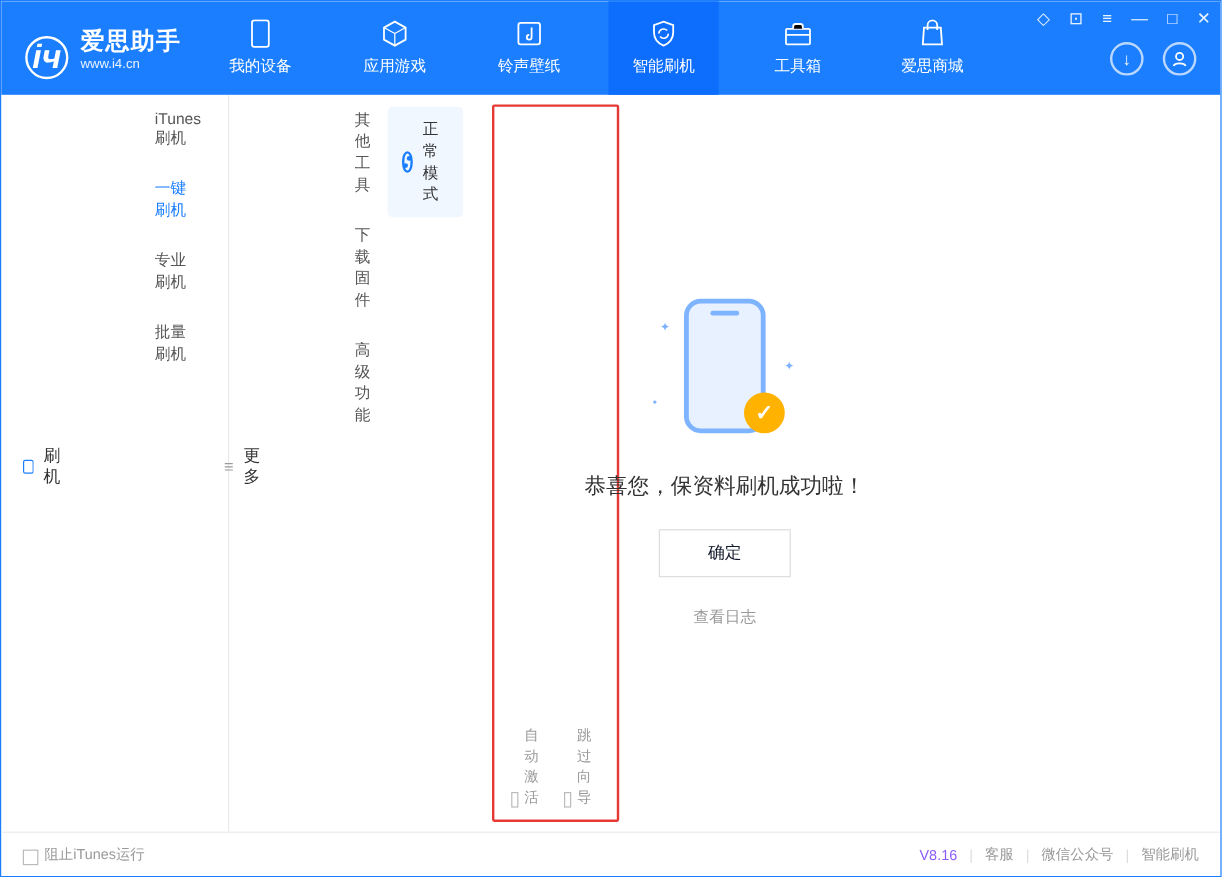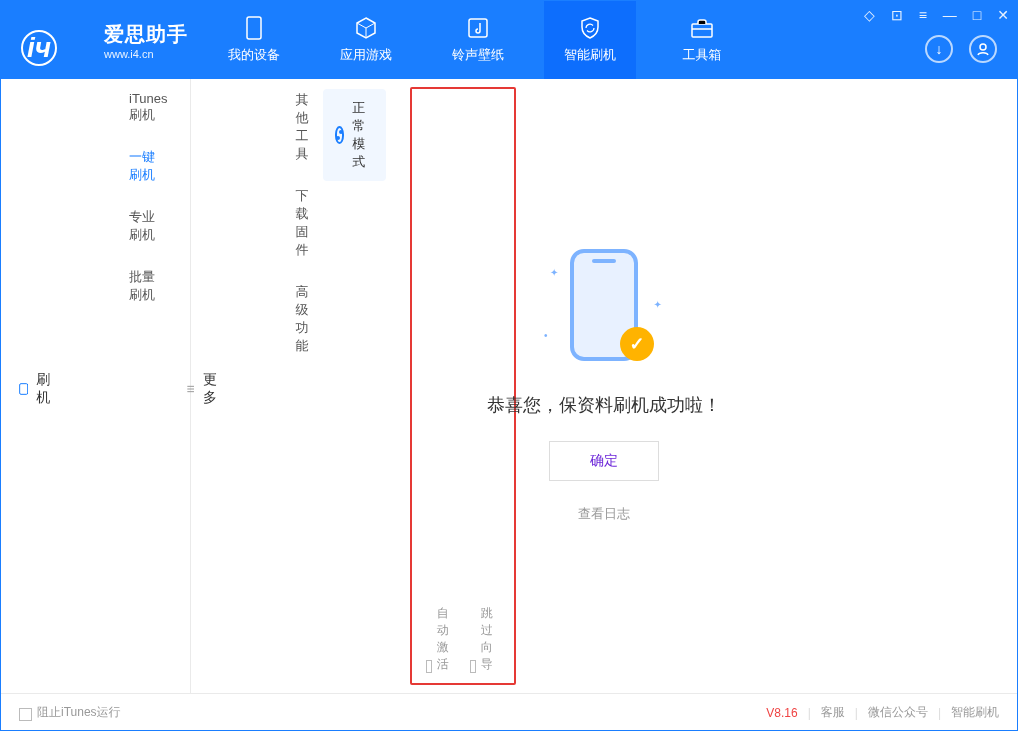--- a/index.html
+++ b/index.html
@@ -1,20 +1,20 @@
 <!DOCTYPE html>
 <html><head>
 <meta charset="utf-8">
 <style>
 * { margin: 0; padding: 0; box-sizing: border-box; font-family: "Microsoft YaHei", sans-serif; }
 body { background: #fff; width: 1018px; height: 731px; overflow: hidden; border: 1px solid #1a7eff; }
 .header { background: #1a7eff; height: 78px; display: flex; align-items: center; color: #fff; position: relative; }
 .logo { display: flex; align-items: center; padding: 0 20px; gap: 10px; }
 .logo-icon { width: 36px; height: 36px; border: 2.5px solid #fff; border-radius: 50%; display: flex; align-items: center; justify-content: center; font-weight: bold; font-size: 28px; font-style: italic; margin-top: 16px; }
-.logo-text { display: flex; flex-direction: column; margin-left: 37px; }
+.logo-text { display: flex; flex-direction: column; }
 .logo-title { font-size: 20px; font-weight: bold; letter-spacing: 1px; }
 .logo-sub { font-size: 11px; opacity: 0.9; }
 .nav { display: flex; height: 100%; gap: 20px; }
 .nav-item { width: 92px; display: flex; flex-direction: column; align-items: center; justify-content: center; cursor: pointer; gap: 6px; font-size: 13px; }
 .nav-item.active { background: #0d6efd; }
 .nav-icon { width: 24px; height: 24px; display: flex; align-items: center; justify-content: center; }
 .win-controls { position: absolute; top: 4px; right: 6px; display: flex; gap: 12px; font-size: 14px; }
 .win-controls span { cursor: pointer; opacity: 0.9; padding: 2px; }
 .header-actions { position: absolute; right: 20px; bottom: 16px; display: flex; gap: 16px; }
 .header-circ { width: 28px; height: 28px; border: 2px solid rgba(255,255,255,0.7); border-radius: 50%; display: flex; align-items: center; justify-content: center; cursor: pointer; font-size: 14px; }
@@ -39,27 +39,27 @@
 .chk { display: flex; align-items: flex-end; gap: 5px; font-size: 12px; color: #999; cursor: pointer; }
 .chk-box { width: 13px; height: 13px; border: 1px solid #bbb; }
 .main { flex: 1; display: flex; flex-direction: column; align-items: center; justify-content: center; gap: 24px; }
 .success-img { position: relative; width: 120px; height: 120px; }
 .phone-shape { width: 68px; height: 112px; border: 4px solid #7db3ff; border-radius: 14px; margin: 0 auto; position: relative; background: #e8f1ff; }
 .phone-shape::before { content:''; position:absolute; top:6px; left:50%; transform:translateX(-50%); width:24px; height:4px; background:#7db3ff; border-radius:2px; }
 .check-badge { position:absolute; bottom:8px; right:10px; width:34px; height:34px; background:#ffb300; border-radius:50%; display:flex; align-items:center; justify-content:center; color:#fff; font-size:18px; font-weight:bold; }
 .sparkle { position:absolute; color:#7db3ff; font-size:10px; }
 .s1{top:18px;left:6px;} .s2{top:50px;right:2px;} .s3{bottom:28px;left:0;}
 .success-text { font-size: 18px; color: #333; }
-.ok-btn { border: 1px solid #ddd; background: #fff; padding: 10px 40px; font-size: 14px; cursor: pointer; color: #6d28d9; }
+.ok-btn { border: 1px solid #ddd; background: #fff; padding: 10px 40px; font-size: 14px; cursor: pointer; color: #0f172a; }
 .log-link { font-size: 13px; color: #999; cursor: pointer; }
 .footer { height: 38px; border-top: 1px solid #eaeaea; display: flex; align-items: center; padding: 0 18px; font-size: 12px; color: #999; }
 .footer-right { margin-left: auto; display: flex; align-items: center; gap: 10px; }
 .footer-right .sep { color: #ddd; }
 .footer-link { cursor: pointer; }
-.version { color: #ef4444; }
+.version { color: #8b5cf6; }
 </style>
 </head>
 <body>
 
 <div class="header">
   <div class="logo">
     <div class="logo-icon">iч</div>
     <div class="logo-text">
       <span class="logo-title">爱思助手</span>
       <span class="logo-sub">www.i4.cn</span>
@@ -102,20 +102,29 @@
       <span>智能刷机</span>
     </div>
     <div class="nav-item">
       <span class="nav-icon">
           <svg width="24" height="22" viewBox="0 0 24 22">
             <rect x="2" y="7" width="20" height="13" rx="1" fill="none" stroke="#fff" stroke-width="1.5"></rect>
             <path d="M8 7V5a2 2 0 012-2h4a2 2 0 012 2v2M2 12h20" stroke="#fff" stroke-width="1.5"></path>
           </svg>
         </span>
       <span>工具箱</span>
+    </div>
+    <div class="nav-item">
+      <span class="nav-icon">
+          <svg width="22" height="24" viewBox="0 0 22 24">
+            <path d="M4 7h14l1 14H3z" fill="none" stroke="#fff" stroke-width="1.5"></path>
+            <path d="M7 9V5a4 4 0 018 0v4" fill="none" stroke="#fff" stroke-width="1.5"></path>
+          </svg>
+        </span>
+      <span>爱思商城</span>
     </div>
   </div>
   <div class="win-controls">
     <span>◇</span>
     <span>⊡</span>
     <span>≡</span>
     <span>—</span>
     <span>□</span>
     <span>✕</span>
   </div>

